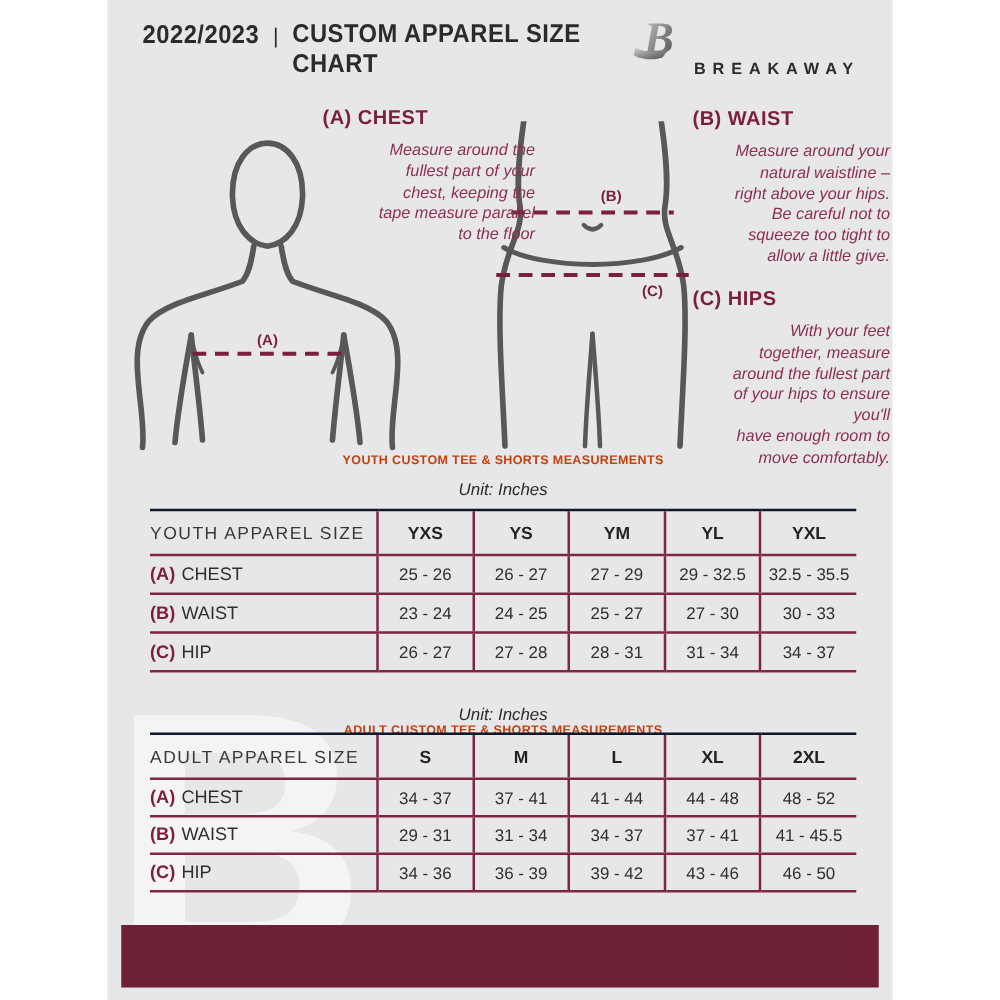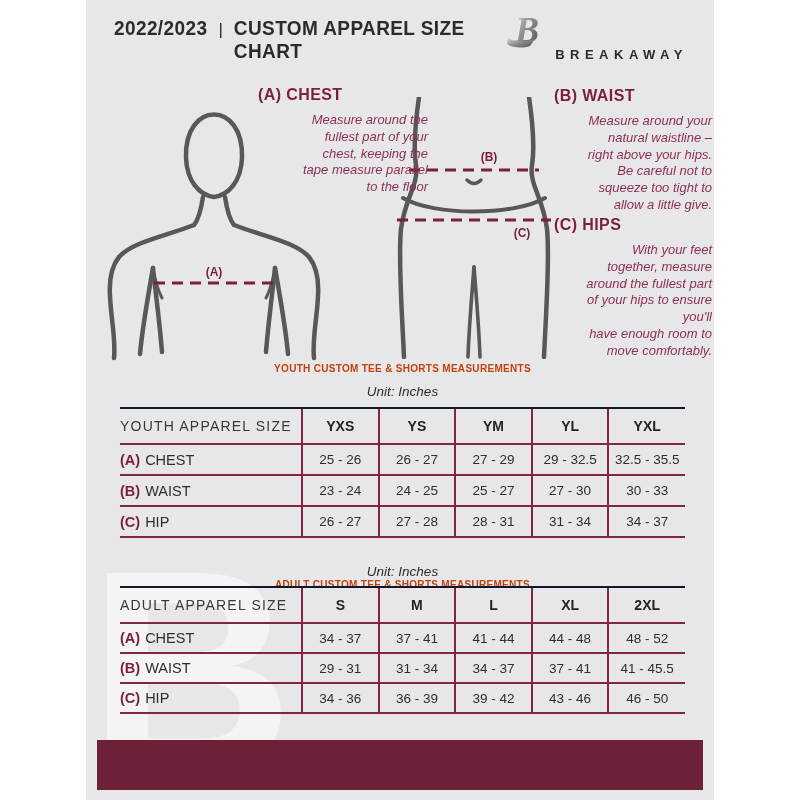--- a/index.html
+++ b/index.html
@@ -23,21 +23,21 @@
   .season, .doc-title { font-size: 19px; font-weight: bold; color: #2b2b2d; letter-spacing: 0.4px; transform: scaleY(1.08); }
   .divider { font-size: 17px; color: #2b2b2d; font-weight: normal; }
   .brand-group { display: flex; align-items: center; gap: 8px; }
   .brand-name { font-size: 13px; font-weight: bold; color: #2b2b2d; letter-spacing: 5.5px; margin-top: 43px; }
 
   
   .guide-heading { font-size: 16px; font-weight: bold; color: #7a1f3c; letter-spacing: 0.4px; margin-bottom: 8px; }
   .guide-body { font-size: 13px; font-style: italic; color: #8c3050; line-height: 16.8px; white-space: pre-line; text-align: right; }
   .chest-block { position: absolute; left: 172px; top: 86px; width: 170px; }
   .waist-block { position: absolute; left: 468px; top: 87px; width: 158px; }
-  .hips-block  { position: absolute; left: 468px; top: 216px; width: 158px; }
+  .hips-block  { position: absolute; left: 468px; top: 231px; width: 158px; }
 
   .fig-upper { position: absolute; left: 18px; top: 84px; }
   .fig-lower { position: absolute; left: 302px; top: 97px; }
 
   
   .section-title { position: absolute; left: 34px; width: 565px; text-align: center;
                    font-size: 10px; font-weight: bold; color: #c2410c; letter-spacing: 0.3px; }
   .section-unit  { position: absolute; left: 34px; width: 565px; text-align: center;
                    font-size: 13.5px; font-style: italic; color: #2c2c2e; }
   .youth-title { top: 363px; } .youth-unit { top: 384px; }

